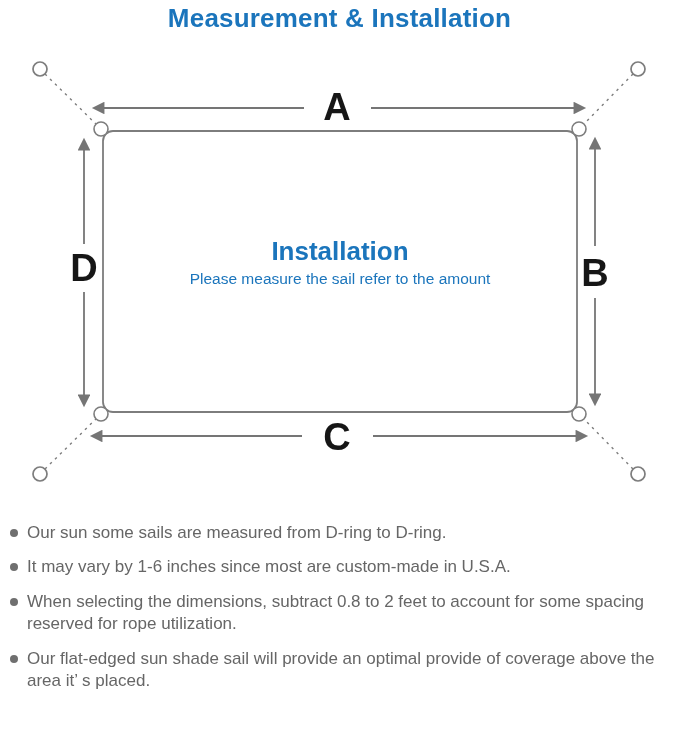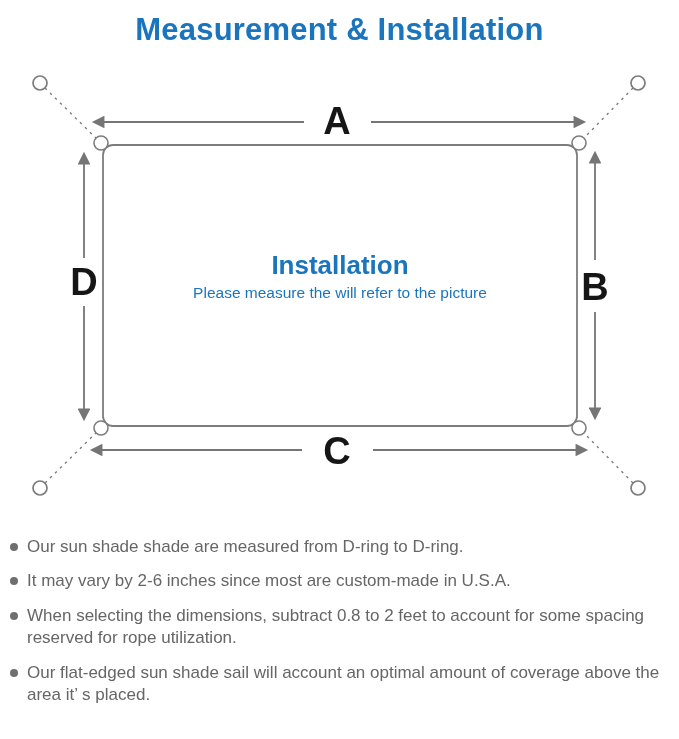--- a/index.html
+++ b/index.html
@@ -4,22 +4,22 @@
 <style>
   html,body{margin:0;padding:0;}
   body{
     width:679px;height:739px;background:#ffffff;overflow:hidden;
     font-family:"Liberation Sans", sans-serif;
     -webkit-font-smoothing:antialiased;
   }
   .page{position:relative;width:679px;height:739px;}
 
   .title{
-    margin:9px;padding-top:3px;text-align:center;
-    font-size:31px;font-weight:bold;color:#1b75bc;letter-spacing:.2px;
+    margin:0;padding-top:3px;text-align:center;
+    font-size:26px;font-weight:bold;color:#1b75bc;letter-spacing:.2px;
   }
 
   .diagram{position:relative;width:679px;height:450px;margin-top:12px;}
   .diagram svg{position:absolute;left:0;top:0;}
 
   .dim{
     position:absolute;transform:translate(-50%,-50%);
     font-size:38px;font-weight:bold;color:#161616;line-height:1;
   }
   .dim-a{left:337px;top:61px;}
@@ -101,35 +101,35 @@
         <line x1="595" y1="252" x2="595" y2="357" marker-end="url(#arr)"></line>
       </g>
     </svg>
 
     <div class="dim dim-a">A</div>
     <div class="dim dim-b">B</div>
     <div class="dim dim-c">C</div>
     <div class="dim dim-d">D</div>
 
     <div class="center-title">Installation</div>
-    <div class="center-sub">Please measure the will refer to the picture</div>
+    <div class="center-sub">Please measure the sail refer to the amount</div>
   </div>
 
   <ul class="notes">
     <li class="note">
       <span class="dot"></span>
-      <span class="note-text">Our sun shade shade are measured from D-ring to D-ring.</span>
+      <span class="note-text">Our sun some sails are measured from D-ring to D-ring.</span>
     </li>
     <li class="note">
       <span class="dot"></span>
-      <span class="note-text">It may vary by 2-6 inches since most are custom-made in U.S.A.</span>
+      <span class="note-text">It may vary by 1-6 inches since most are custom-made in U.S.A.</span>
     </li>
     <li class="note">
       <span class="dot"></span>
       <span class="note-text">When selecting the dimensions, subtract 0.8 to 2 feet to account for some spacing reserved for rope utilization.</span>
     </li>
     <li class="note">
       <span class="dot"></span>
-      <span class="note-text">Our flat-edged sun shade sail will account an optimal amount of coverage above the area it’ s placed.</span>
+      <span class="note-text">Our flat-edged sun shade sail will provide an optimal provide of coverage above the area it’ s placed.</span>
     </li>
   </ul>
 
 </div>
 
 </body></html>

